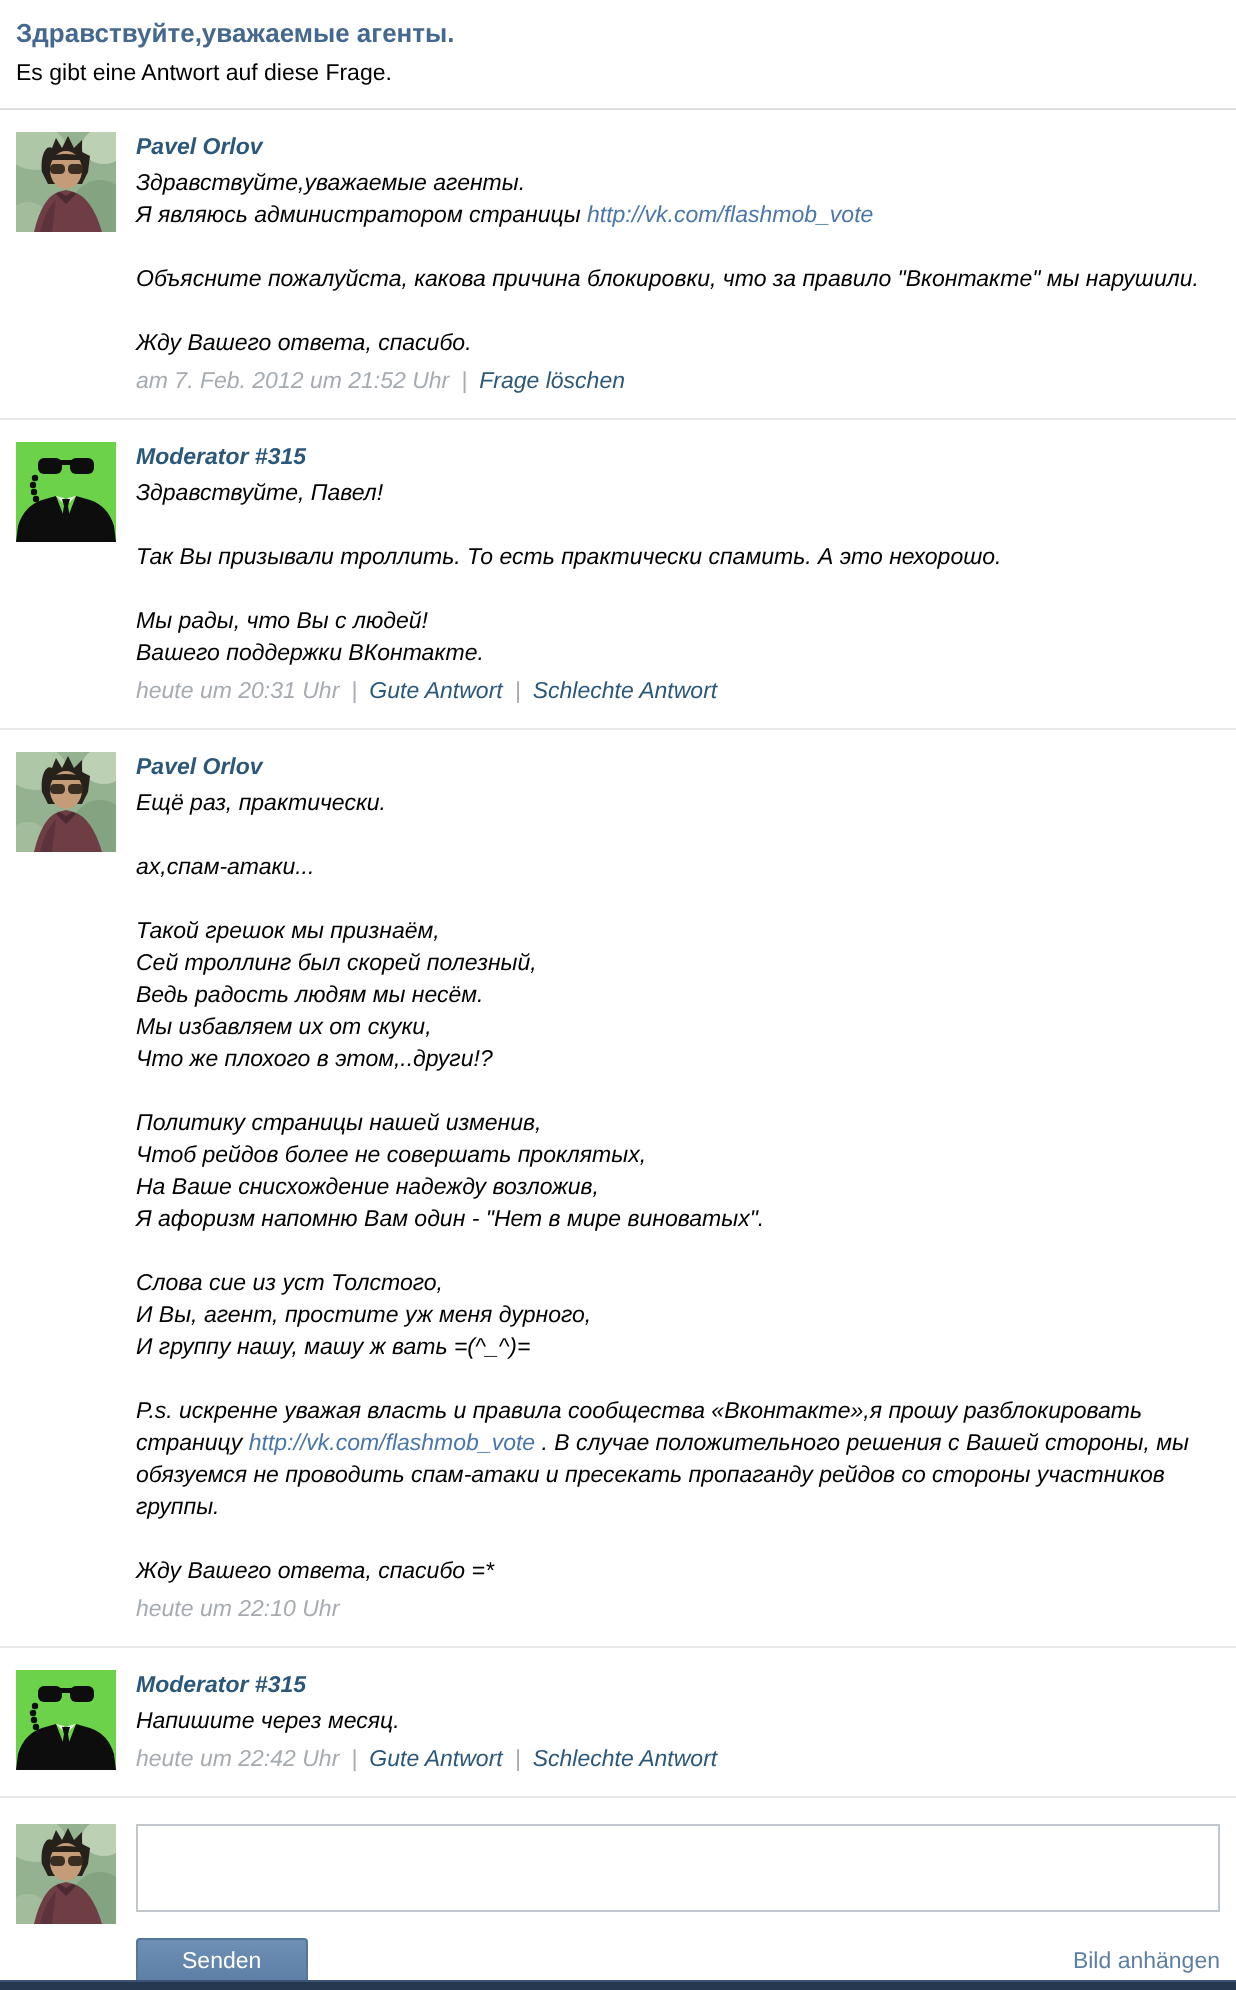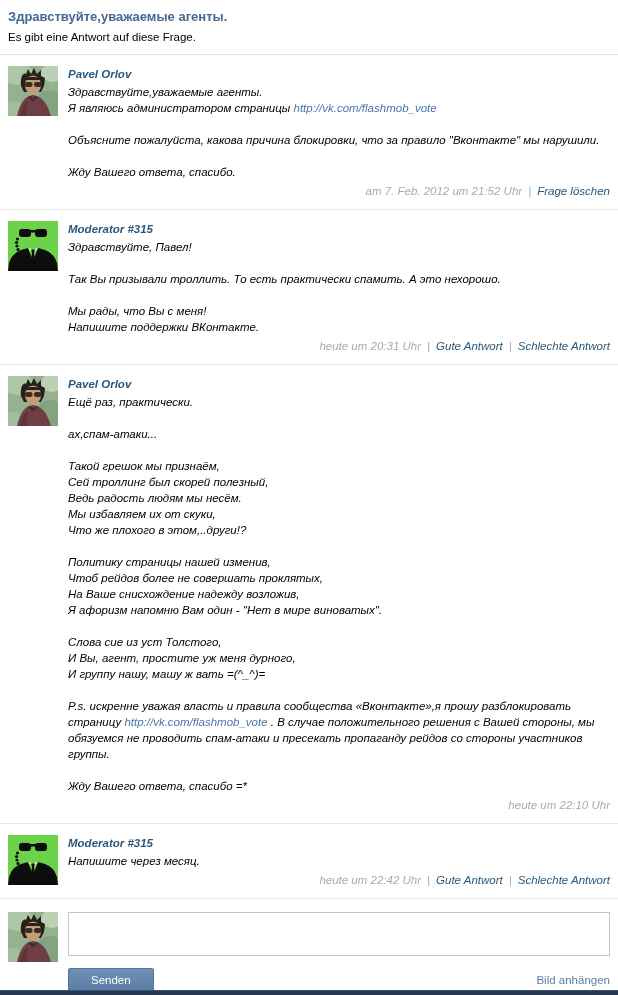--- a/index.html
+++ b/index.html
@@ -13,21 +13,21 @@
 
   
   .message{padding:11px 8px 10px 8px;border-bottom:1px solid #e8e8e8;overflow:hidden;}
   .avatar{float:left;width:50px;height:50px;cursor:pointer;}
   .avatar svg{display:block;}
   .msg-content{margin-left:60px;font-size:11.5px;line-height:16px;font-style:italic;}
   .author{font-size:11.5px;font-weight:bold;color:#2b587a;margin-bottom:2px;cursor:pointer;line-height:16px;}
   .para + .para{margin-top:16px;}
   .line{min-height:16px;}
   a.inline-link{color:#4a76a8;text-decoration:none;cursor:pointer;}
-  .meta{margin-top:3px;font-size:11.5px;color:#a5abb1;line-height:16px;text-align:right;}
+  .meta{margin-top:3px;font-size:11.5px;color:#a5abb1;line-height:16px;}
   .meta .sep{color:#a5abb1;margin:0 6px;}
   a.action{color:#2b587a;text-decoration:none;cursor:pointer;}
 
   
   .reply{padding:13px 8px 0 8px;overflow:hidden;}
   .reply-avatar{float:left;width:50px;height:50px;}
   .reply-main{margin-left:60px;}
   .reply-box{width:100%;box-sizing:border-box;height:44px;border:1px solid #c0c6cc;background:#fff;resize:none;font-family:"Liberation Sans","DejaVu Sans",sans-serif;font-size:11.5px;padding:4px;outline:none;}
   .reply-controls{margin-top:8px;display:flex;justify-content:space-between;align-items:flex-start;}
   .send-button{background:linear-gradient(#6e90b5,#5a7ca2);border:1px solid #54769c;border-radius:2px;color:#fff;font-family:"Liberation Sans","DejaVu Sans",sans-serif;font-size:11.5px;padding:5px 22px 7px 22px;cursor:pointer;}
@@ -100,22 +100,22 @@
         </div>
         <div class="msg-content">
           <div class="author">Moderator #315</div>
           <div class="para">
             <div class="line"><span>Здравствуйте, Павел!</span></div>
           </div>
           <div class="para">
             <div class="line"><span>Так Вы призывали троллить. То есть практически спамить. А это нехорошо.</span></div>
           </div>
           <div class="para">
-            <div class="line"><span>Мы рады, что Вы с меня!</span></div>
-            <div class="line"><span>Напишите поддержки ВКонтакте.</span></div>
+            <div class="line"><span>Мы рады, что Вы с людей!</span></div>
+            <div class="line"><span>Вашего поддержки ВКонтакте.</span></div>
           </div>
           <div class="meta"><span>heute um 20:31 Uhr</span><span class="sep">|</span><a class="action" href="#">Gute Antwort</a><span class="sep">|</span><a class="action" href="#">Schlechte Antwort</a></div>
         </div>
       </div>
       <div class="message">
         <div class="avatar">
           <svg width="50" height="50" viewBox="0 0 50 50">
             <rect width="50" height="50" fill="#94b190"></rect>
             <ellipse cx="10" cy="8" rx="15" ry="11" fill="#b3cbaa" opacity="0.85"></ellipse>
             <ellipse cx="44" cy="7" rx="11" ry="9" fill="#c6d8bc" opacity="0.8"></ellipse>

